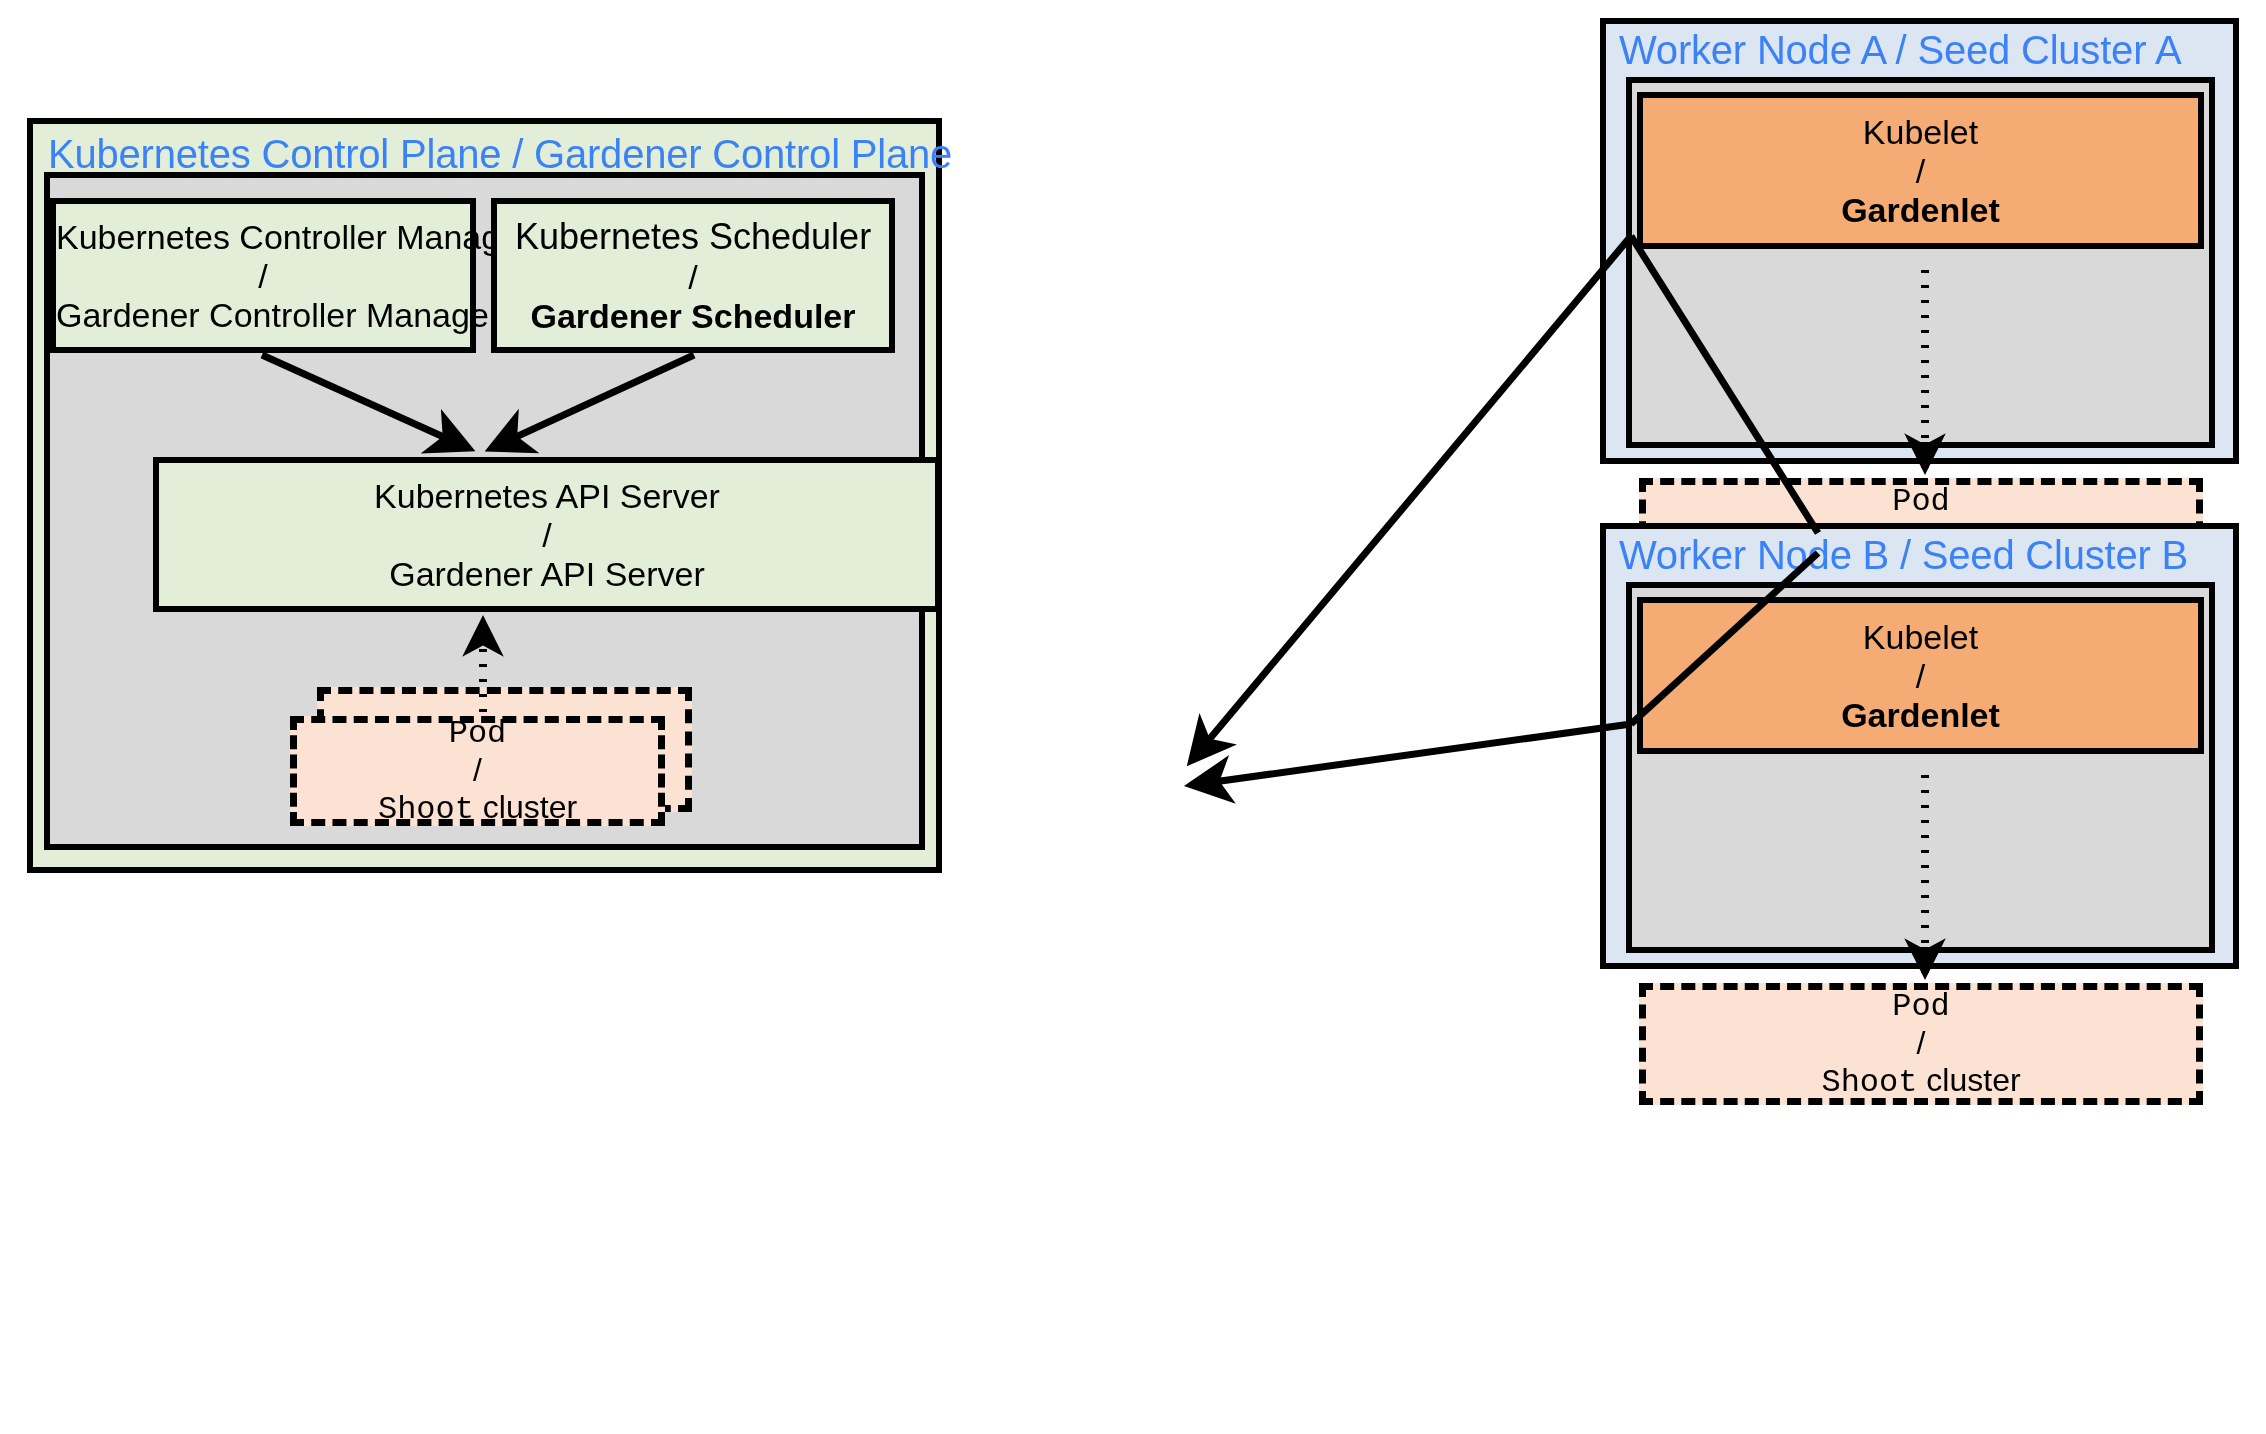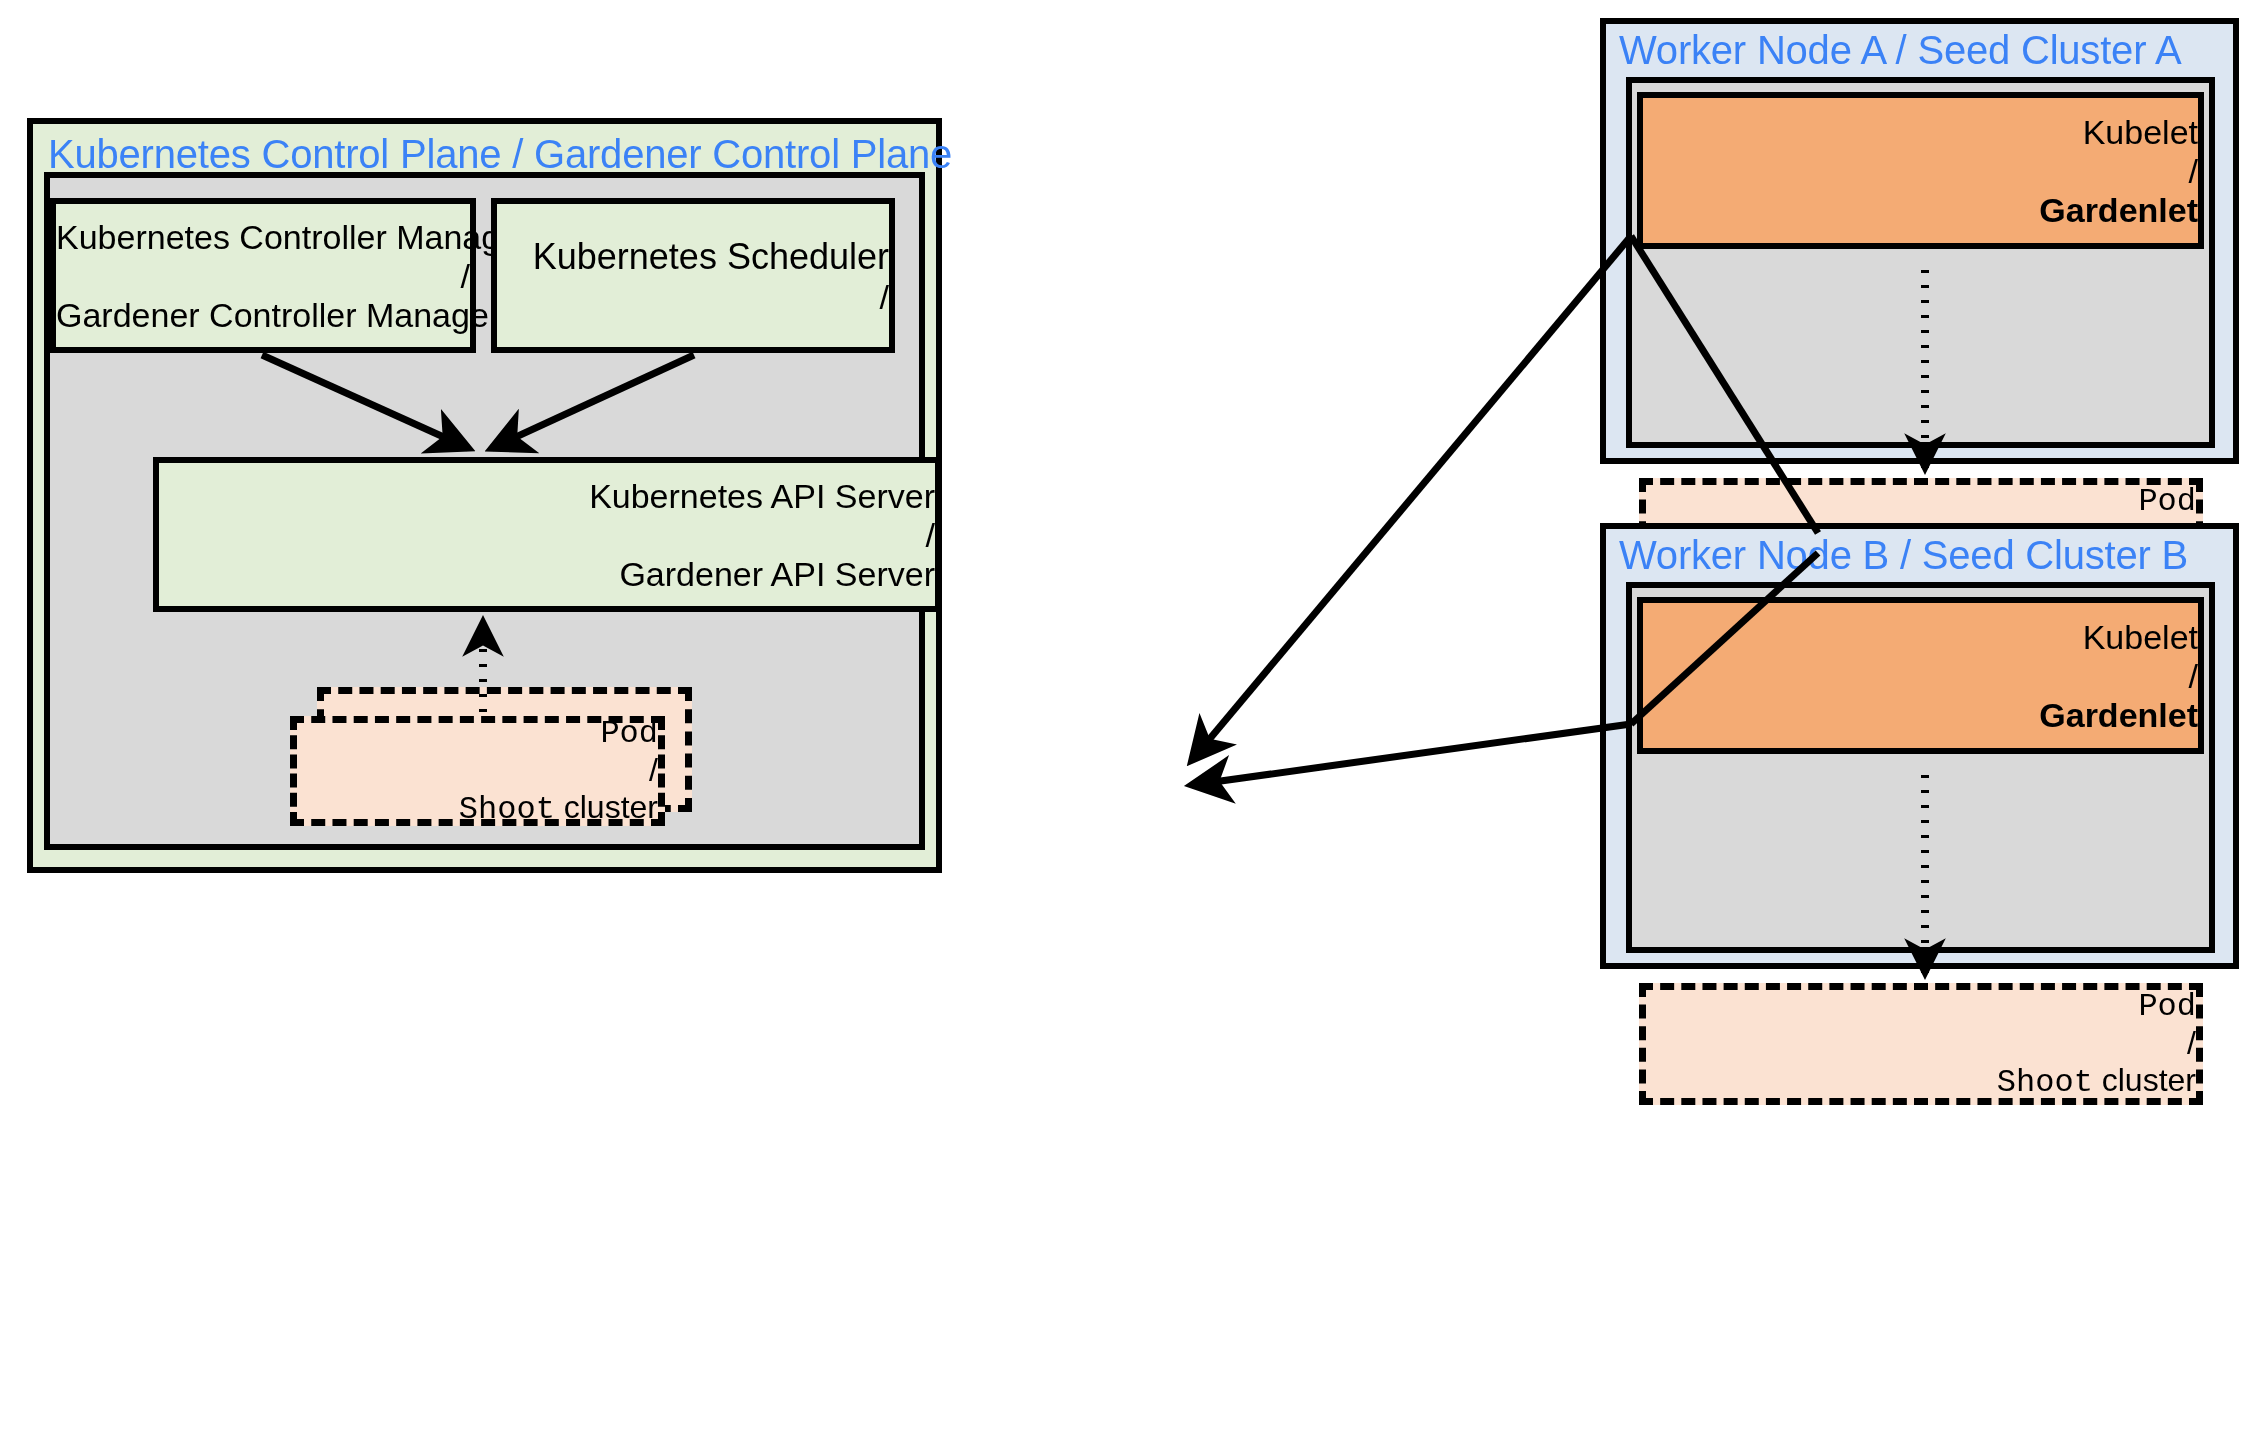--- a/index.html
+++ b/index.html
@@ -46,21 +46,21 @@
   }
   .mono {
     font-family: Liberation Mono, monospace;
   }
   .centerwrap {
     position: absolute;
     left: 0;
     right: 0;
     top: 50%;
     transform: translateY(-50%);
-    text-align: right;
+    text-align: center;
   }
   .line {
     display: block;
     white-space: nowrap;
   }
 
   
   #connectors {
     position: absolute;
     left: 0;
@@ -88,20 +88,21 @@
       <span class="line" style="font-size:34px;">Kubernetes Controller Manager</span>
       <span class="line" style="font-size:34px;">/</span>
       <span class="line" style="font-size:34px;">Gardener Controller Manager</span>
     </div>
   </div>
 
   <div class="box solid-box fill-green" style="left:491px; top:198px; width:404px; height:155px;">
     <div class="centerwrap">
       <span class="line" style="font-size:36px;">Kubernetes Scheduler</span>
       <span class="line" style="font-size:34px;">/</span>
+      <span class="line b" style="font-size:34px; font-weight:bold;">Gardener Scheduler</span>
     </div>
   </div>
 
   <div class="box solid-box fill-green" style="left:153px; top:457px; width:788px; height:155px;">
     <div class="centerwrap">
       <span class="line" style="font-size:34px;">Kubernetes API Server</span>
       <span class="line" style="font-size:34px;">/</span>
       <span class="line" style="font-size:34px;">Gardener API Server</span>
     </div>
   </div>

